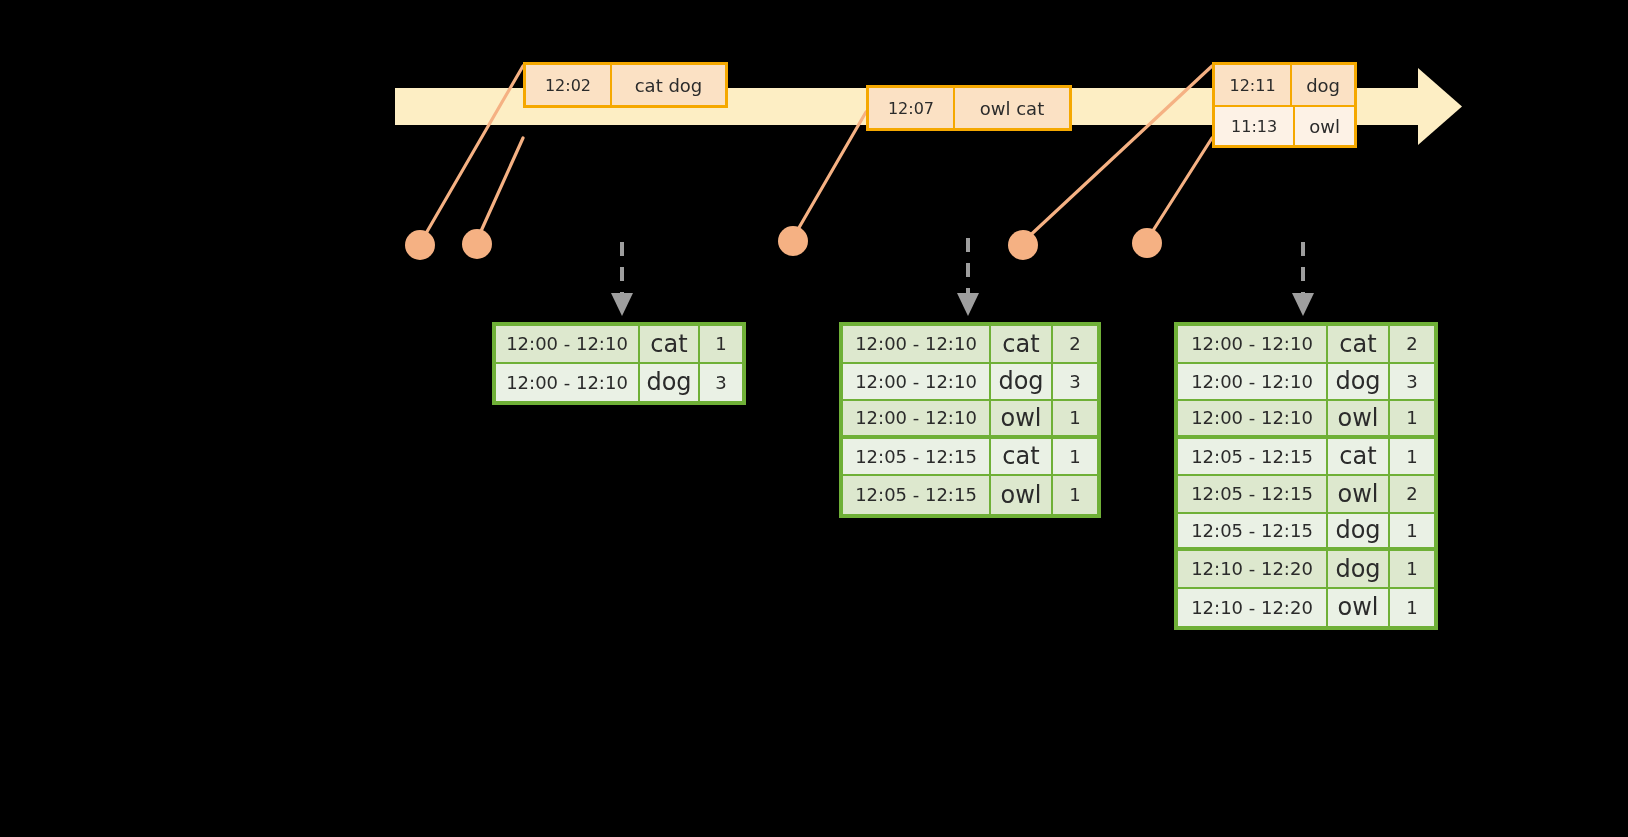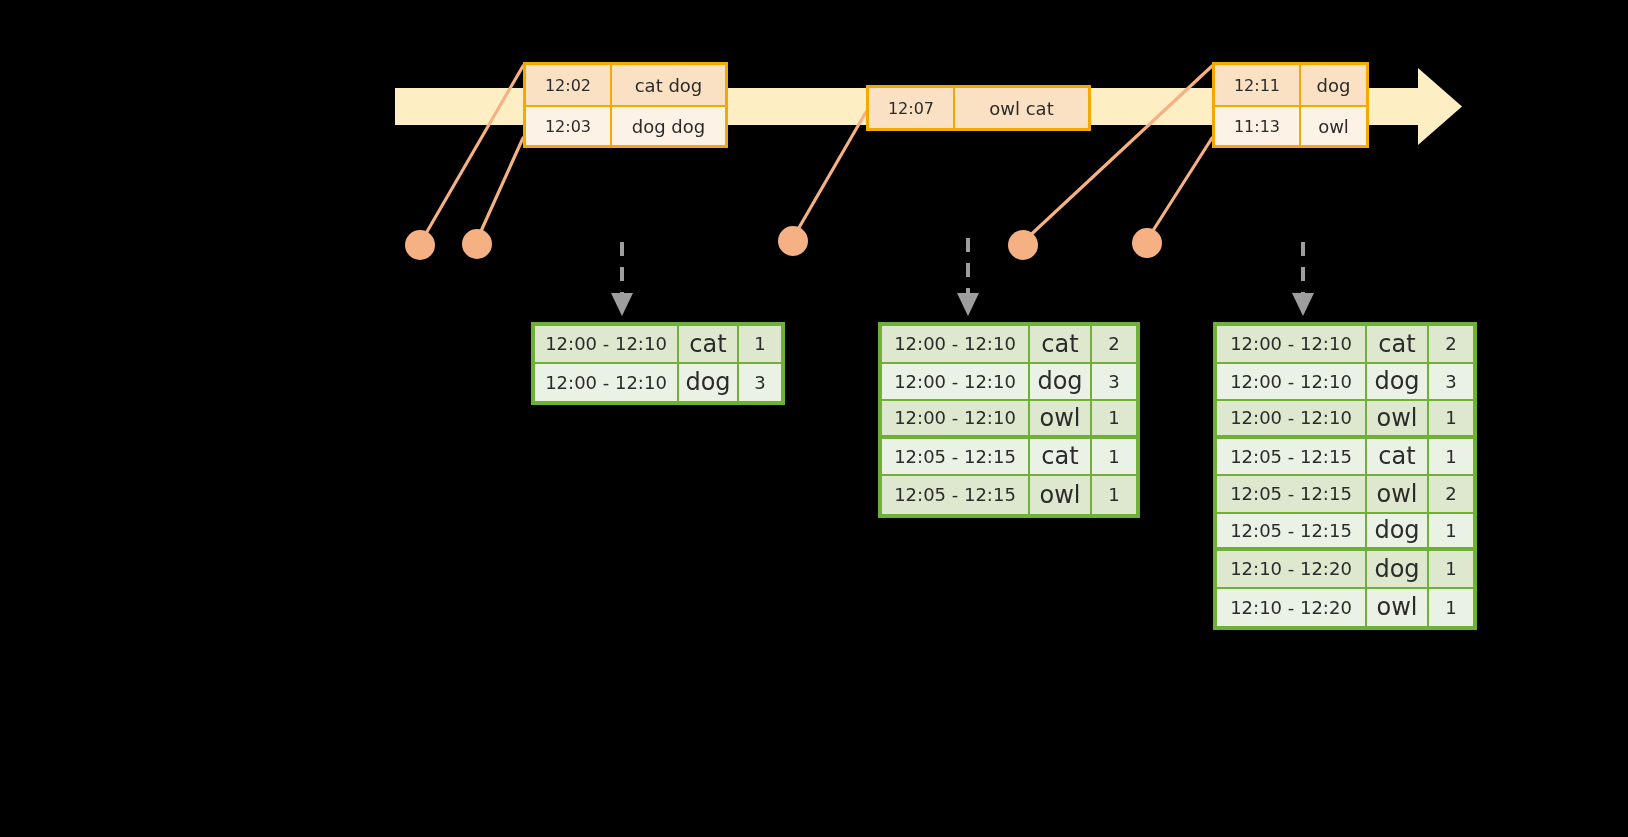--- a/index.html
+++ b/index.html
@@ -68,21 +68,20 @@
     white-space: nowrap;
   }
 
   
   .res-table {
     position: absolute;
     border: 4px solid #6fb037;
     box-sizing: border-box;
     background: #eaf1e2;
     z-index: 4;
-    margin-left: 39px;
   }
   .res-row {
     display: flex;
     height: 37.5px;
     box-sizing: border-box;
     border-bottom: 2px solid #6fb037;
   }
   .res-row:last-child { border-bottom: none; }
   .res-row.band-a { background: #dde8ce; }
   .res-row.band-b { background: #eaf1e5; }
@@ -170,34 +169,30 @@
         <polygon points="1292,293 1314,293 1303,316" stroke="none"></polygon>
       </g>
     </g>
   </svg>
 
   <div class="evt-group" style="left:523px; top:62px; width:205px;">
     <div class="evt-row shade-a">
       <div class="evt-time">12:02</div>
       <div class="evt-words">cat dog</div>
     </div>
-    <div class="evt-row shade-b">
-      <div class="evt-time">12:03</div>
-      <div class="evt-words">dog dog</div>
-    </div>
   </div>
 
-  <div class="evt-group" style="left:866px; top:85px; width:225px;">
+  <div class="evt-group" style="left:866px; top:85px; width:206px;">
     <div class="evt-row shade-a">
       <div class="evt-time">12:07</div>
       <div class="evt-words">owl cat</div>
     </div>
   </div>
 
-  <div class="evt-group" style="left:1212px; top:62px; width:157px;">
+  <div class="evt-group" style="left:1212px; top:62px; width:145px;">
     <div class="evt-row shade-a">
       <div class="evt-time">12:11</div>
       <div class="evt-words">dog</div>
     </div>
     <div class="evt-row shade-b">
       <div class="evt-time">11:13</div>
       <div class="evt-words">owl</div>
     </div>
   </div>
 

